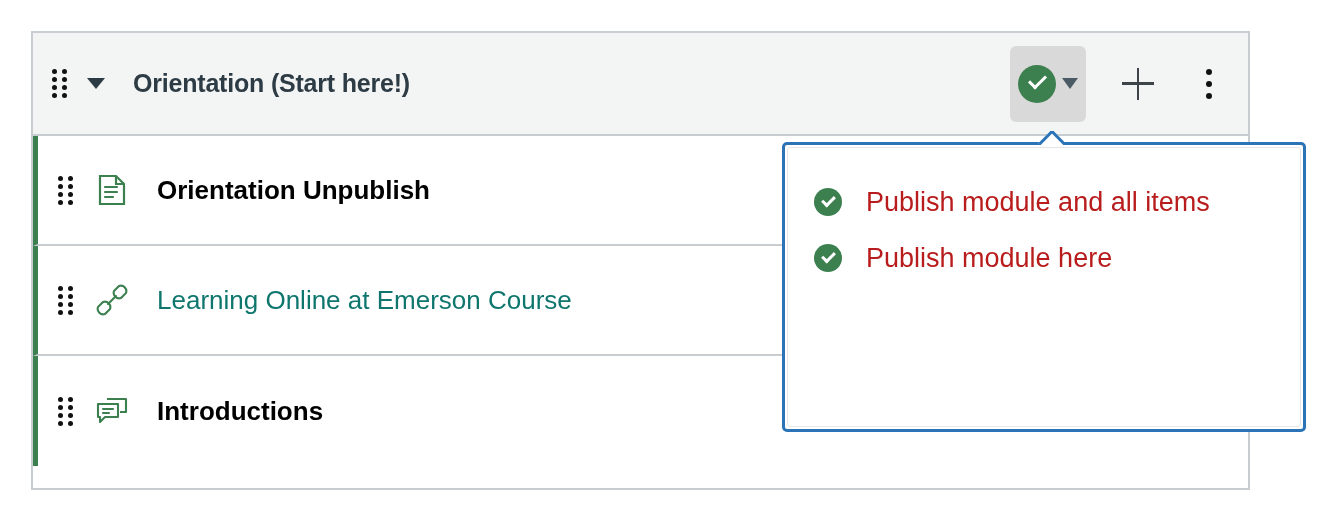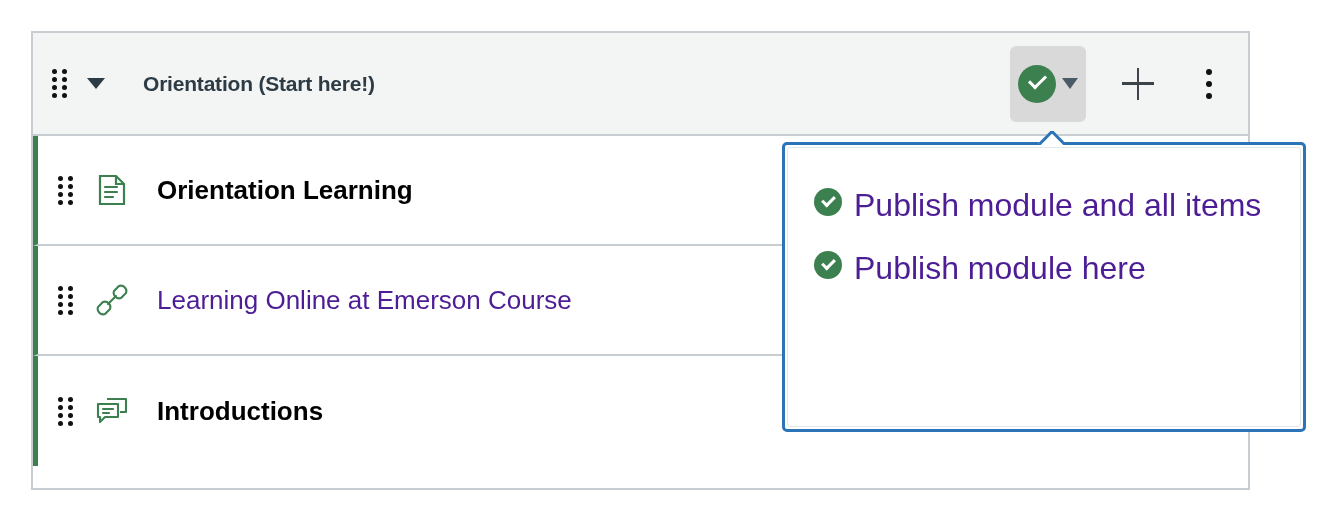--- a/index.html
+++ b/index.html
@@ -63,22 +63,22 @@
     width: 0; height: 0;
     border-left: 9px solid transparent;
     border-right: 9px solid transparent;
     border-top: 11px solid #2d3b45;
     margin-left: 20px;
     flex: 0 0 auto;
     cursor: pointer;
   }
 
   .module-title {
-    margin-left: 38px;
-    font-size: 21px;
+    margin-left: 28px;
+    font-size: 25px;
     font-weight: bold;
     color: #2d3b45;
     letter-spacing: -0.2px;
     white-space: nowrap;
   }
 
   .header-actions {
     margin-left: auto;
     display: flex;
     align-items: center;
@@ -182,21 +182,21 @@
   }
 
   .item-title {
     margin-left: 28px;
     font-size: 26px;
     color: #000000;
     font-weight: bold;
     white-space: nowrap;
   }
   .item-title.link {
-    color: #4c1d95;
+    color: #0f766e;
     font-weight: normal;
     cursor: pointer;
   }
 
   .item-actions {
     margin-left: auto;
     display: flex;
     align-items: center;
     padding-right: 18px;
     gap: 26px;
@@ -273,25 +273,25 @@
     border-left: 3px solid #2b74b8;
     border-top: 3px solid #2b74b8;
     transform: rotate(45deg);
     transform-origin: center;
     margin-left: 3px;
   }
 
   .menu-item {
     display: flex;
     align-items: flex-start;
-    gap: 12px;
+    gap: 24px;
     padding: 9px 4px;
     cursor: pointer;
-    font-size: 32px;
-    color: #4c1d95;
+    font-size: 27px;
+    color: #b91c1c;
     line-height: 1.42;
   }
   .menu-item .mi-label { flex: 1 1 auto; }
 
   .mi-check {
     width: 28px; height: 28px;
     border-radius: 50%;
     background: #3d8050;
     position: relative;
     flex: 0 0 auto;
@@ -377,21 +377,21 @@
         <i></i>
         <i></i>
       </div>
       <div class="item-icon">
         <svg width="30" height="32" viewBox="0 0 30 32" fill="none">
           <path d="M3 2 H19 L27 10 V30 H3 Z" stroke="#3d8050" stroke-width="2.2" fill="none"></path>
           <path d="M19 2 V10 H27" stroke="#3d8050" stroke-width="2.2" fill="none"></path>
           <path d="M8 13 H20 M8 18 H20 M8 23 H16" stroke="#3d8050" stroke-width="2.2" stroke-linecap="round"></path>
         </svg>
       </div>
-      <div class="item-title">Orientation Learning</div>
+      <div class="item-title">Orientation Unpublish</div>
       <div class="item-actions"></div>
     </div>
 
     <div class="item-row">
       <div class="drag-handle">
         <i></i>
         <i></i>
         <i></i>
         <i></i>
         <i></i>

